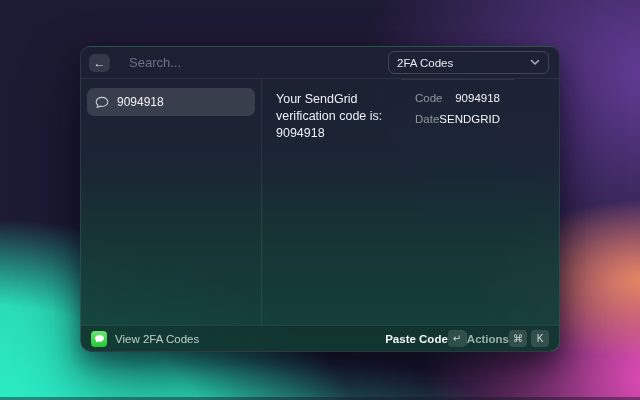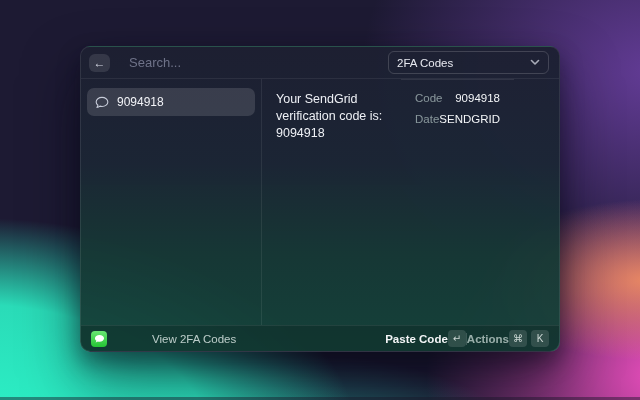--- a/index.html
+++ b/index.html
@@ -109,21 +109,21 @@
     display: flex; align-items: center;
     padding: 0 10px; gap: 8px;
     font-size: 11.5px;
   }
   .app-icon {
     width: 16px; height: 16px; border-radius: 4px;
     background: linear-gradient(to bottom, #69e673, #24c634);
     display: flex; align-items: center; justify-content: center;
     flex: 0 0 16px;
   }
-  .footer-title { color: rgba(235,245,242,0.78); flex: 1 1 auto; margin-left: 37px; }
+  .footer-title { color: rgba(235,245,242,0.78); flex: 1 1 auto; }
   .footer-right { display: flex; align-items: center; gap: 0; }
   .action-label { color: #f3f5f7; font-weight: bold; }
   .action-label.secondary { color: rgba(225,238,234,0.65); font-weight: bold; }
   .key-badge {
     min-width: 18px; height: 17px; padding: 0 3px;
     border-radius: 4px;
     background: rgba(255,255,255,0.13);
     color: rgba(240,248,245,0.8);
     font-size: 10px;
     display: flex; align-items: center; justify-content: center;

